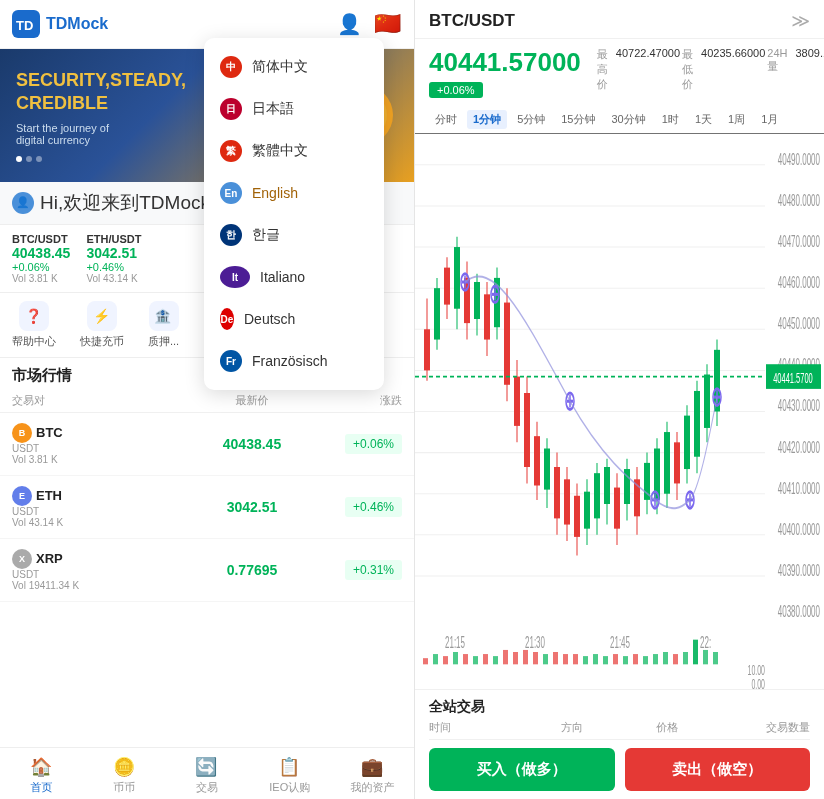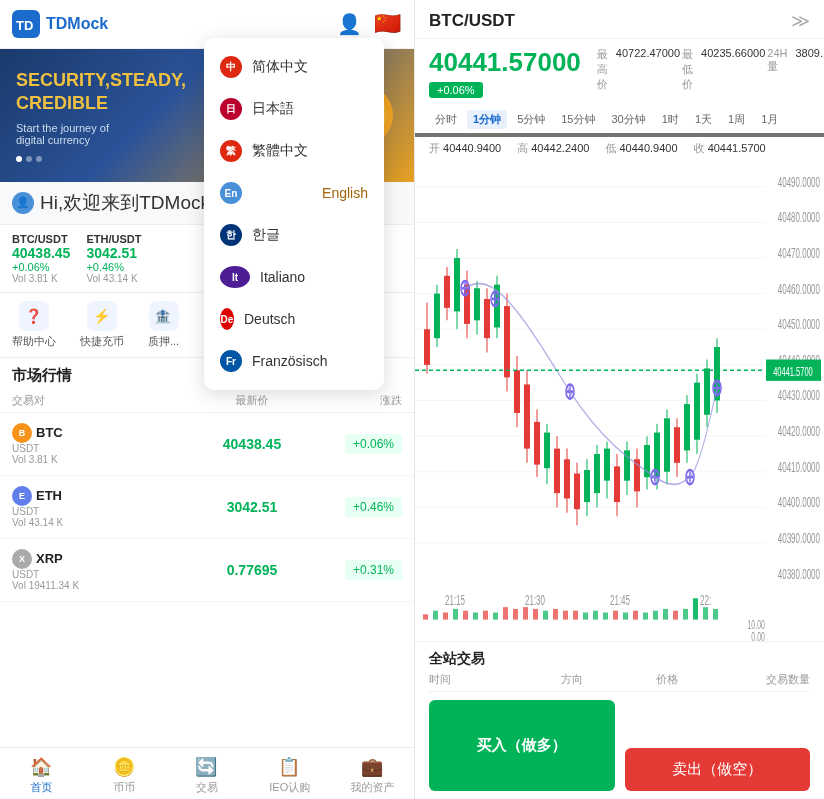--- a/index.html
+++ b/index.html
@@ -317,21 +317,21 @@
     .price-stats { display: flex; flex-direction: row; gap: 2px; }
     .price-stat-row { display: flex; gap: 8px; font-size: 11px; }
     .stat-label { color: #999; }
     .stat-val { color: #333; font-weight: 500; }
 
     
     .time-tabs {
       display: flex;
       padding: 4px 14px;
       gap: 4px;
-      border-bottom: 4px solid #737373;
+      border-bottom: 1px solid #737373;
     }
     .time-tab {
       padding: 2px 6px;
       font-size: 11px;
       color: #666;
       cursor: pointer;
       border-radius: 3px;
     }
     .time-tab.active {
       color: #1a6bcc;
@@ -398,23 +398,22 @@
       cursor: pointer;
     }
     .btn-sell {
       flex: 1;
       background: #e53935;
       color: #fff;
       border: none;
       border-radius: 6px;
       padding: 12px 0;
       font-size: 15px;
-      font-weight: 400;
+      font-weight: 700;
       cursor: pointer;
-      margin-top: 48px;
     }
 
     
     .lang-dropdown {
       position: absolute;
       top: 38px;
       right: 30px;
       width: 180px;
       background: #fff;
       border-radius: 10px;
@@ -424,21 +423,21 @@
     }
     .lang-item {
       display: flex;
       align-items: center;
       gap: 10px;
       padding: 10px 16px;
       cursor: pointer;
       font-size: 14px;
       color: #333;
     }
-    .lang-item.selected { color: #1a6bcc; justify-content: space-between; }
+    .lang-item.selected { color: #1a6bcc; }
     .lang-flag {
       width: 22px;
       height: 22px;
       border-radius: 50%;
       display: flex;
       align-items: center;
       justify-content: center;
       font-size: 14px;
       flex-shrink: 0;
     }
@@ -674,26 +673,20 @@
         <div class="time-tab active">1分钟</div>
         <div class="time-tab">5分钟</div>
         <div class="time-tab">15分钟</div>
         <div class="time-tab">30分钟</div>
         <div class="time-tab">1时</div>
         <div class="time-tab">1天</div>
         <div class="time-tab">1周</div>
         <div class="time-tab">1月</div>
       </div>
 
-    <div class="ohlc-row">
-      <span><span style="color:#999">开</span> <span>40440.9400</span></span>
-      <span><span style="color:#999">高</span> <span>40442.2400</span></span>
-      <span><span style="color:#999">低</span> <span>40440.9400</span></span>
-      <span><span style="color:#999">收</span> <span>40441.5700</span></span>
-    </div>
 
     <div class="chart-area">
       <svg class="chart-svg" viewBox="0 0 409 270" preserveAspectRatio="none">
 
         <text x="405" y="15" font-size="8" fill="#999" text-anchor="end">40490.0000</text>
         <text x="405" y="35" font-size="8" fill="#999" text-anchor="end">40480.0000</text>
         <text x="405" y="55" font-size="8" fill="#999" text-anchor="end">40470.0000</text>
         <text x="405" y="75" font-size="8" fill="#999" text-anchor="end">40460.0000</text>
         <text x="405" y="95" font-size="8" fill="#999" text-anchor="end">40450.0000</text>
         <text x="405" y="115" font-size="8" fill="#999" text-anchor="end">40440.0000</text>

